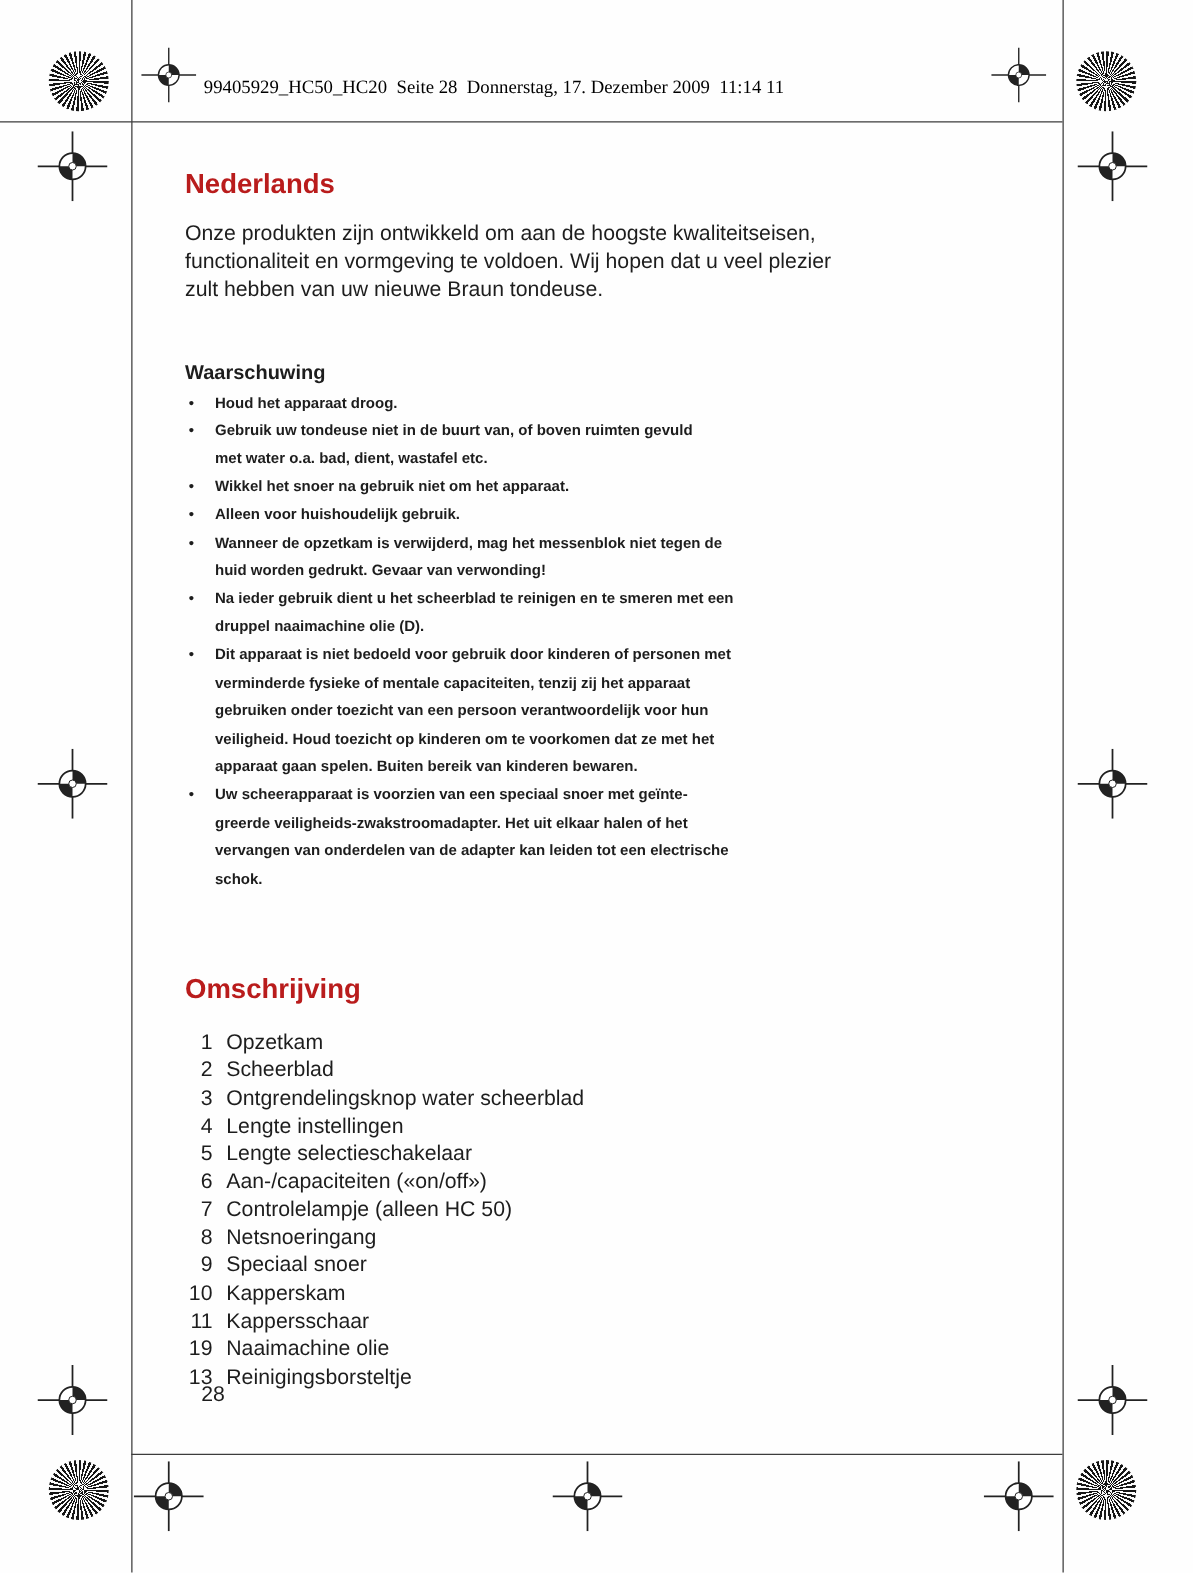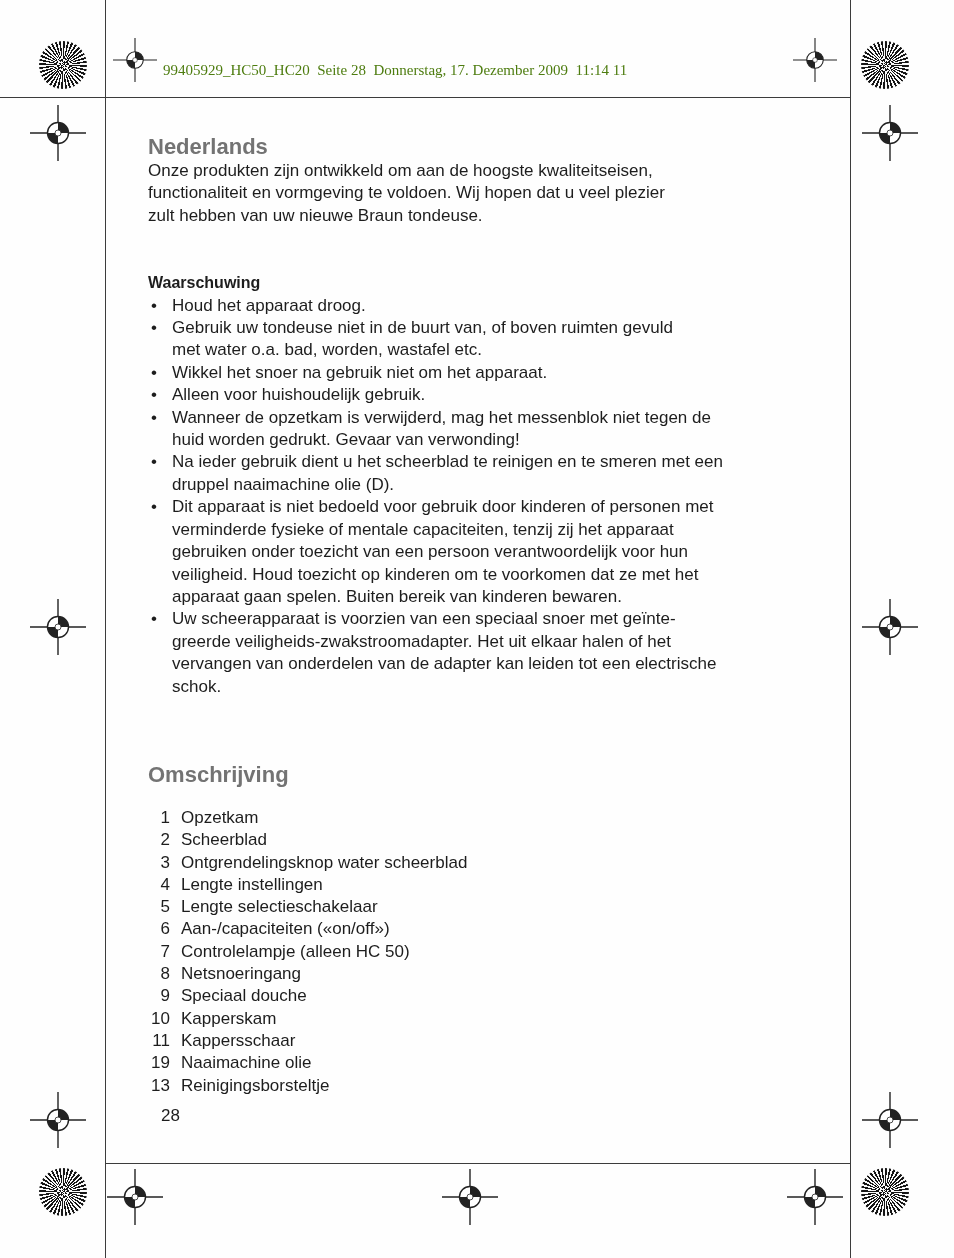--- a/index.html
+++ b/index.html
@@ -25,38 +25,38 @@
 
   
   .pin {
     position:absolute; width:48px; height:48px; border-radius:50%;
     background:repeating-conic-gradient(#161616 0deg 5deg, #fafafa 5deg 10deg);
   }
 
   .header-line {
     position:absolute; left:163px; top:62px;
     font-family:"Liberation Serif","DejaVu Serif",serif;
-    font-size:15px; color:#4d7c0f; white-space:pre;
+    font-size:15px; color:#000000; white-space:pre;
   }
 
   .content { position:absolute; left:148px; top:134px; width:700px; }
 
   .section-title {
-    font-size:22px; line-height:26px; font-weight:bold; color:#737373;
+    font-size:22px; line-height:26px; font-weight:bold; color:#b91c1c;
   }
   .intro {
-    font-size:17px; line-height:22.4px; white-space:pre-line;
+    margin-top:16px; font-size:17px; line-height:22.4px; white-space:pre-line;
   }
   .warn-head {
     margin-top:45px; font-size:16px; font-weight:bold; line-height:22.4px;
   }
   .bullets { list-style:none; }
   .bullet {
     position:relative; padding-left:24px;
-    font-size:17px; line-height:22.4px; white-space:pre-line;
+    font-size:12px; line-height:22.4px; white-space:pre-line;font-weight:bold;
   }
   .bullet::before { content:"•"; position:absolute; left:3px; top:0; }
 
   .desc-title { margin-top:64px; }
   .desc-list { margin-top:19px; }
   .drow { display:flex; font-size:17px; line-height:22.3px; }
   .drow .num { flex:0 0 22px; width:22px; text-align:right; }
   .drow .lbl { margin-left:11px; }
 
   .page-number { position:absolute; left:161px; top:1106px; font-size:17px; }
@@ -131,21 +131,21 @@
 
     <div class="intro">Onze produkten zijn ontwikkeld om aan de hoogste kwaliteitseisen,
 functionaliteit en vormgeving te voldoen. Wij hopen dat u veel plezier
 zult hebben van uw nieuwe Braun tondeuse.</div>
 
     <div class="warn-head">Waarschuwing</div>
 
     <ul class="bullets">
       <li class="bullet"><span>Houd het apparaat droog.</span></li>
       <li class="bullet"><span>Gebruik uw tondeuse niet in de buurt van, of boven ruimten gevuld
-met water o.a. bad, worden, wastafel etc.</span></li>
+met water o.a. bad, dient, wastafel etc.</span></li>
       <li class="bullet"><span>Wikkel het snoer na gebruik niet om het apparaat.</span></li>
       <li class="bullet"><span>Alleen voor huishoudelijk gebruik.</span></li>
       <li class="bullet"><span>Wanneer de opzetkam is verwijderd, mag het messenblok niet tegen de
 huid worden gedrukt. Gevaar van verwonding!</span></li>
       <li class="bullet"><span>Na ieder gebruik dient u het scheerblad te reinigen en te smeren met een
 druppel naaimachine olie (D).</span></li>
       <li class="bullet"><span>Dit apparaat is niet bedoeld voor gebruik door kinderen of personen met
 verminderde fysieke of mentale capaciteiten, tenzij zij het apparaat
 gebruiken onder toezicht van een persoon verantwoordelijk voor hun
 veiligheid. Houd toezicht op kinderen om te voorkomen dat ze met het
@@ -186,21 +186,21 @@
       <div class="drow">
           <span class="num">7</span>
           <span class="lbl">Controlelampje (alleen HC 50)</span>
         </div>
       <div class="drow">
           <span class="num">8</span>
           <span class="lbl">Netsnoeringang</span>
         </div>
       <div class="drow">
           <span class="num">9</span>
-          <span class="lbl">Speciaal douche</span>
+          <span class="lbl">Speciaal snoer</span>
         </div>
       <div class="drow">
           <span class="num">10</span>
           <span class="lbl">Kapperskam</span>
         </div>
       <div class="drow">
           <span class="num">11</span>
           <span class="lbl">Kappersschaar</span>
         </div>
       <div class="drow">

